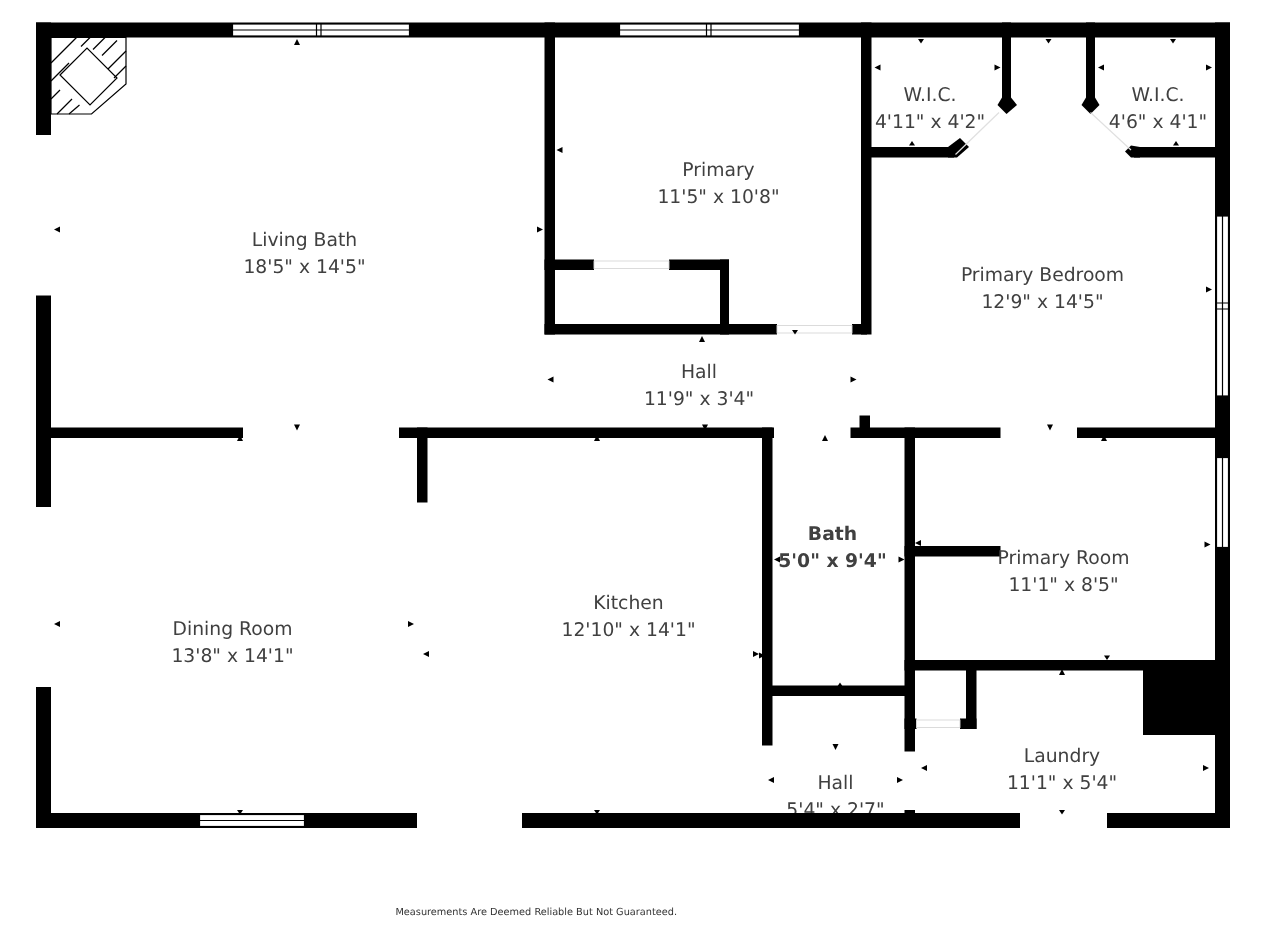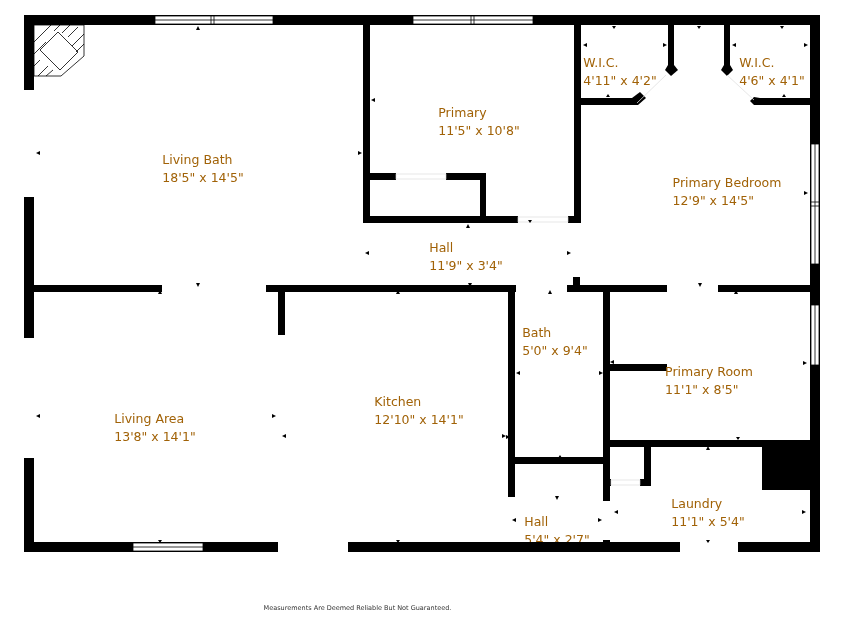--- a/index.html
+++ b/index.html
@@ -6,21 +6,21 @@
     body { width: 843px; height: 632px; position: relative; overflow: hidden;
            font-family: "DejaVu Sans", "Liberation Sans", sans-serif; }
     #plan { position: absolute; left: 0; top: 0; width: 843px; height: 632px; }
     .wall { fill: #000000; }
     .win-frame { fill: #ffffff; stroke: #000000; stroke-width: 0.8; }
     .win-line { stroke: #000000; stroke-width: 0.8; }
     .open { fill: #ffffff; }
     .thin { fill: #ffffff; stroke: #d8d8d8; stroke-width: 0.6; }
     .tick { fill: #000000; }
     .hatch { stroke: #000000; stroke-width: 0.8; fill: none; }
-    .room-label { position: absolute; color: #a16207;
+    .room-label { position: absolute; text-align: center; color: #404040;
                   font-size: 12.5px; line-height: 18px; white-space: nowrap;
                   transform: translateX(-50%); }
     .room-label .name, .room-label .dims { display: block; }
     .disclaimer { position: absolute; left: 0; width: 715px; top: 604px;
                   text-align: center; font-size: 6.5px; color: #333333; }
   </style>
 </head>
 <body>
 
 <svg id="plan" viewBox="0 0 843 632" xmlns="http://www.w3.org/2000/svg">
@@ -203,37 +203,37 @@
   <span class="dims">11'5" x 10'8"</span>
 </div>
 <div class="room-label" style="left:620px; top:54px;">
   <span class="name">W.I.C.</span>
   <span class="dims">4'11" x 4'2"</span>
 </div>
 <div class="room-label" style="left:772px; top:54px;">
   <span class="name">W.I.C.</span>
   <span class="dims">4'6" x 4'1"</span>
 </div>
-<div class="room-label" style="left:695px; top:174px;margin-left:32px;">
+<div class="room-label" style="left:695px; top:174px;">
   <span class="name">Primary Bedroom</span>
   <span class="dims">12'9" x 14'5"</span>
 </div>
 <div class="room-label" style="left:466px; top:239px;">
   <span class="name">Hall</span>
   <span class="dims">11'9" x 3'4"</span>
 </div>
 <div class="room-label" style="left:155px; top:410px;">
-  <span class="name">Living Area</span>
+  <span class="name">Dining Room</span>
   <span class="dims">13'8" x 14'1"</span>
 </div>
 <div class="room-label" style="left:390px; top:393px;margin-left:29px;">
   <span class="name">Kitchen</span>
   <span class="dims">12'10" x 14'1"</span>
 </div>
-<div class="room-label" style="left:555px; top:324px;">
+<div class="room-label" style="left:555px; top:347px;font-weight:bold;">
   <span class="name">Bath</span>
   <span class="dims">5'0" x 9'4"</span>
 </div>
 <div class="room-label" style="left:709px; top:363px;">
   <span class="name">Primary Room</span>
   <span class="dims">11'1" x 8'5"</span>
 </div>
 <div class="room-label" style="left:557px; top:513px; height:29px; overflow:hidden;">
   <span class="name">Hall</span>
   <span class="dims">5'4" x 2'7"</span>

